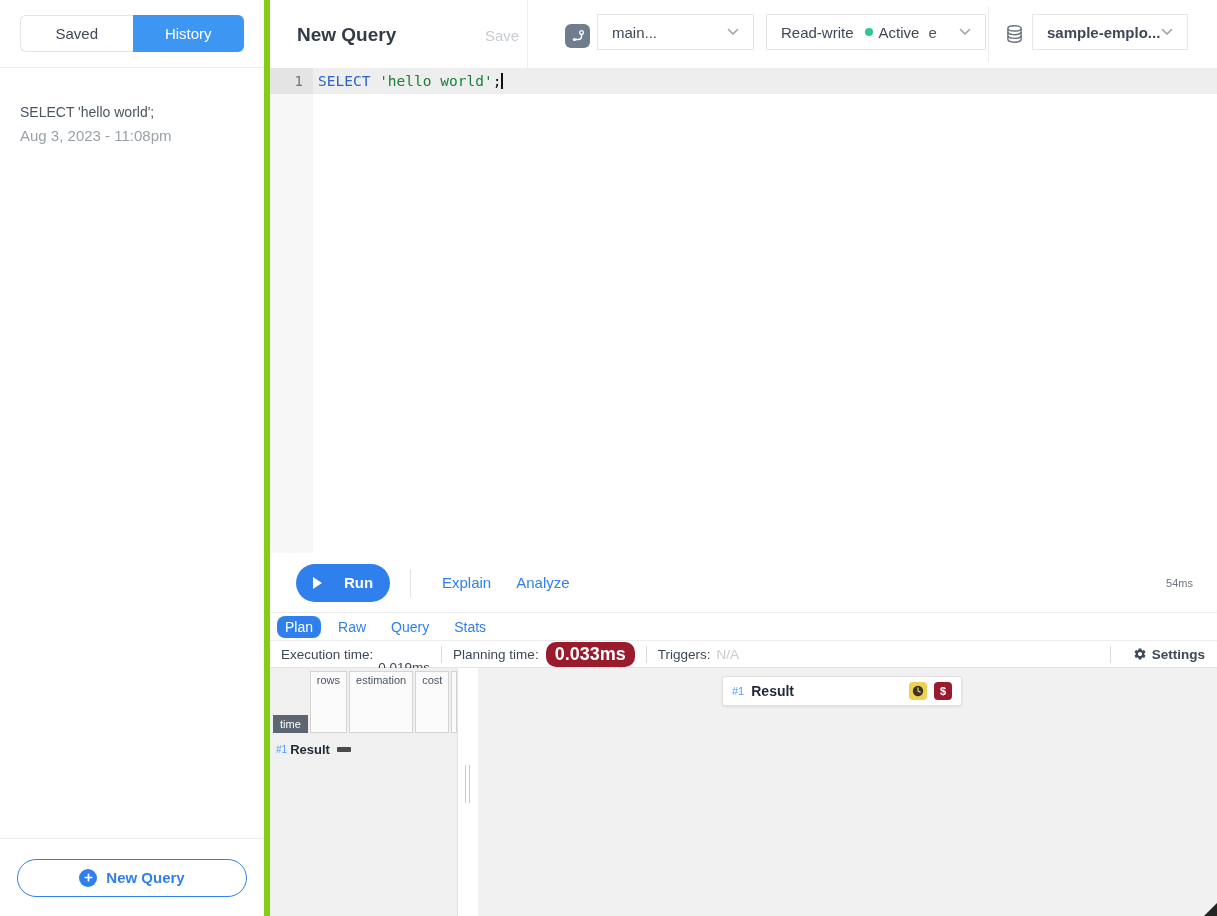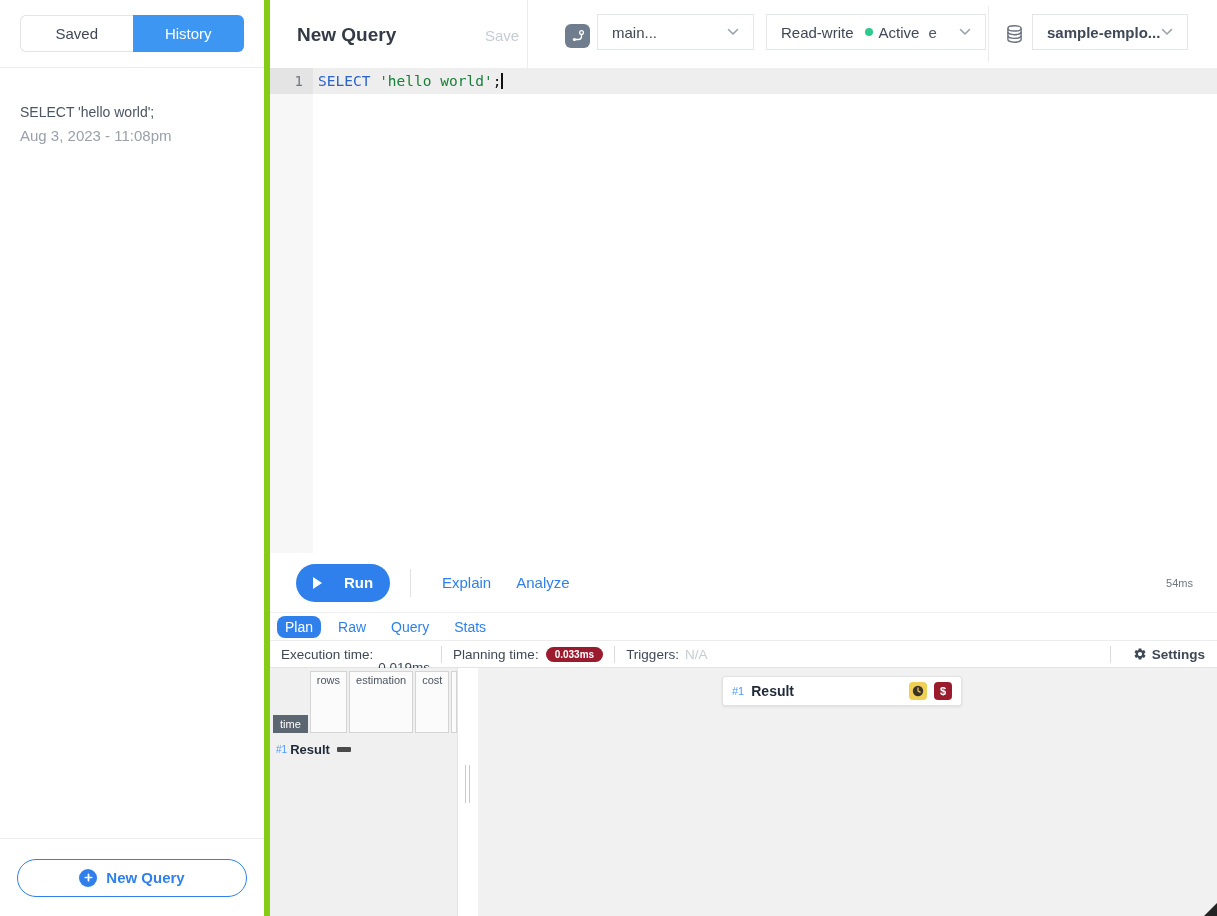--- a/index.html
+++ b/index.html
@@ -57,21 +57,21 @@
 
   
   .results-tabs { position:absolute; left:270px; top:612px; right:0; height:29px; background:#fff; border-top:1px solid #efefef; border-bottom:1px solid #ececec; display:flex; align-items:center; padding-left:7px; }
   .rtab { font-size:14px; color:#2f80ed; padding:3px 8px; margin-right:9px; cursor:pointer; border-radius:8px; }
   .rtab.active { background:#2f80ed; color:#fff; }
 
   
   .stats-bar { position:absolute; left:270px; top:641px; right:0; height:27px; background:#fff; border-bottom:1px solid #e4e4e4; display:flex; align-items:center; font-size:13.5px; color:#3f4856; padding-left:11px; }
   .stat-divider { width:1px; height:17px; background:#dcdcdc; margin:0 11px; }
   .stat-value { margin-left:5px;margin-top:27px; }
-  .planning-badge { margin-left:7px; background:#9b1b2e; color:#fff; font-weight:bold; font-size:10px; padding:2px 9px; border-radius:10px; }
+  .planning-badge { margin-left:7px; background:#9b1b2e; color:#fff; font-weight:bold; font-size:18px; padding:2px 9px; border-radius:10px; }
   .triggers-na { margin-left:6px; color:#c7ccd2; }
   .settings-group { margin-left:auto; display:flex; align-items:center; }
   .settings-btn { display:flex; align-items:center; gap:5px; margin:0 12px 0 11px; font-weight:600; cursor:pointer; color:#3f4856; }
 
   
   .plan-area { position:absolute; left:270px; top:668px; right:0; bottom:0; background:#f1f1f1; }
   .tree-panel { position:absolute; left:0; top:0; bottom:0; width:188px; background:#f0f0f0; border-right:1px solid #e3e3e3; overflow:hidden; }
   .metric-tabs { display:flex; gap:2px; padding:3px 0 0 3px; }
   .metric-tab { font-size:11px; padding:2px 6px; background:#fbfbfb; border:1px solid #d4d4d4; color:#4b5563; cursor:pointer; white-space:nowrap; }
   .metric-tab.active { background:#5b6670; border-color:#5b6670; color:#fff;margin-top:44px; }

